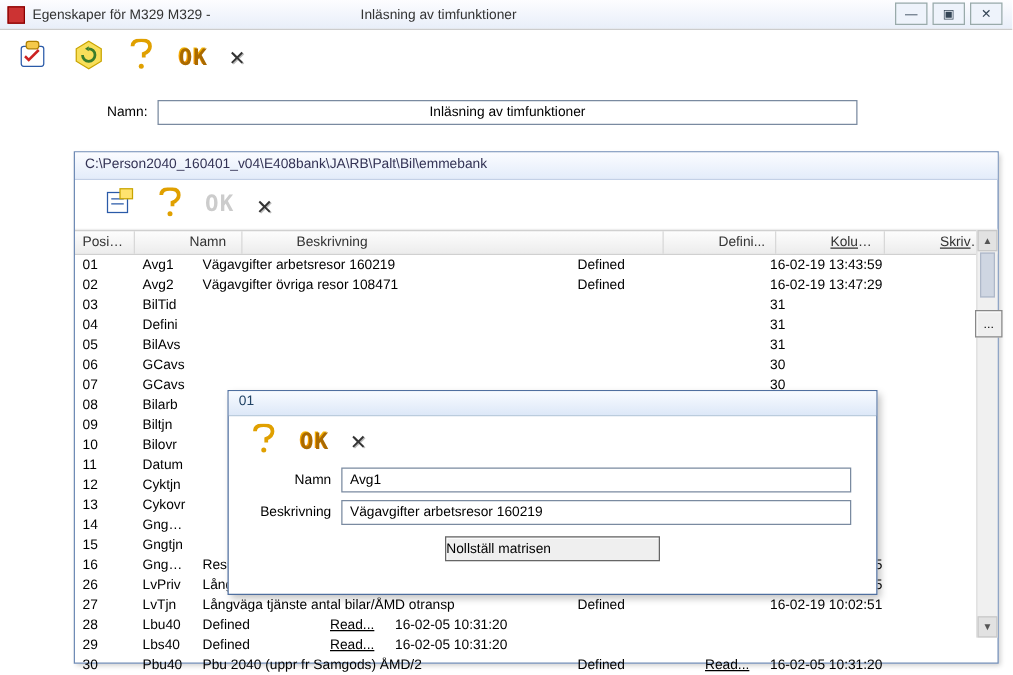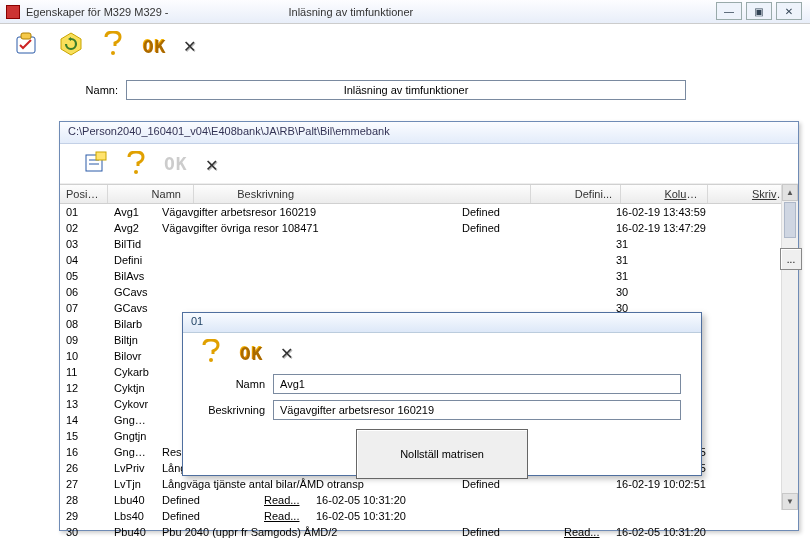--- a/index.html
+++ b/index.html
@@ -40,21 +40,21 @@
   .grid .scroll { position:absolute; right:0; top:0; bottom:0; width:17px; background:#f0f0f0; border-left:1px solid #ddd; }
   .scroll .arrow { height:17px; background:#e2e2e2; border:1px solid #c8c8c8; display:flex; align-items:center; justify-content:center; font-size:8px; color:#555;}
   .scroll .thumb { position:absolute; left:2px; right:2px; top:18px; height:36px; background:#cfd6e2; border:1px solid #aeb8c9; }
   
   .modal { position:absolute; left:122px; top:128px; width:520px; height:164px; border:1px solid #4f6f9f; background:#fff; box-shadow:3px 3px 6px rgba(0,0,0,.25); }
   .modal-title { height:20px; background:linear-gradient(#f8fbff,#dde8f8); border-bottom:1px solid #bcd; padding:2px 8px; color:#246; }
   .modal-toolbar { height:38px; display:flex; align-items:center; gap:18px; padding:4px 18px; }
   .form-row { display:flex; align-items:center; padding:3px 18px; }
   .form-row label { width:64px; text-align:right; margin-right:8px; }
   .modal .txt { width:408px; }
-  .modal .formbtn { width:172px; padding:18px 0; text-align:center; border:1px solid #666; background:#efefef; margin:6px auto 0 auto; display:block; font-size:11px; cursor:pointer; box-shadow:1px 1px 0 #fff inset; }
+  .modal .formbtn { width:172px; padding:3px 0; text-align:left; border:1px solid #666; background:#efefef; margin:6px auto 0 auto; display:block; font-size:11px; cursor:pointer; box-shadow:1px 1px 0 #fff inset; }
   
   .aux-btn { position:absolute; right:8px; top:248px; width:22px; height:22px; border:1px solid #888; background:#efefef; box-shadow:1px 1px 0 #fff inset; display:flex; align-items:center; justify-content:center; font-size:10px; }
 </style>
 </head>
 <body>
 
 <div class="titlebar">
   <div class="app-icon"></div>
   <span class="title-text">Egenskaper för M329 M329 -</span>
   <span class="title-text t2">Inläsning av timfunktioner</span>
@@ -212,21 +212,21 @@
           <div class="gc c-pos">10</div>
           <div class="gc c-nam">Bilovr</div>
           <div class="gc c-bes"></div>
           <div class="gc c-def"></div>
           <div class="gc c-kol"></div>
           <div class="gc c-skr"></div>
           <div class="gc c-dat">55</div>
         </div>
         <div class="gr">
           <div class="gc c-pos">11</div>
-          <div class="gc c-nam">Cykarb</div>
+          <div class="gc c-nam">Datum</div>
           <div class="gc c-bes"></div>
           <div class="gc c-def"></div>
           <div class="gc c-kol"></div>
           <div class="gc c-skr"></div>
           <div class="gc c-dat">55</div>
         </div>
         <div class="gr">
           <div class="gc c-pos">12</div>
           <div class="gc c-nam">Cyktjn</div>
           <div class="gc c-bes"></div>

